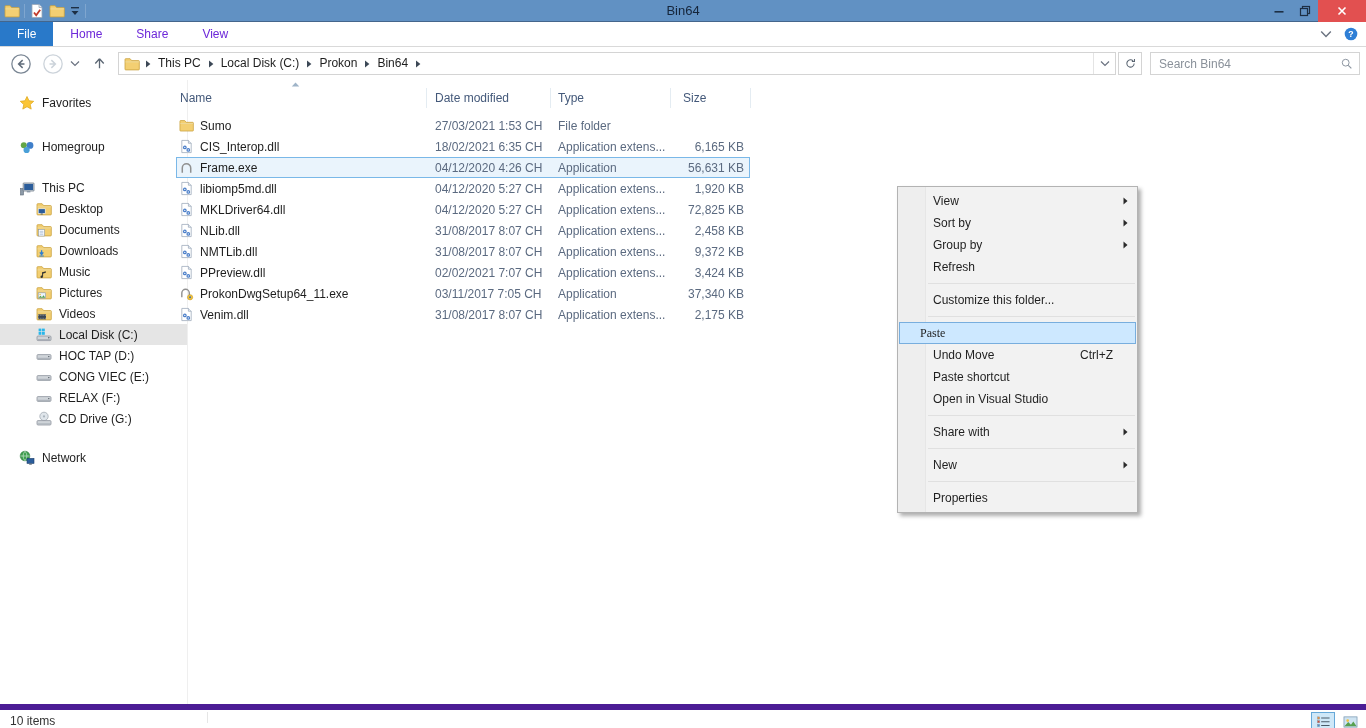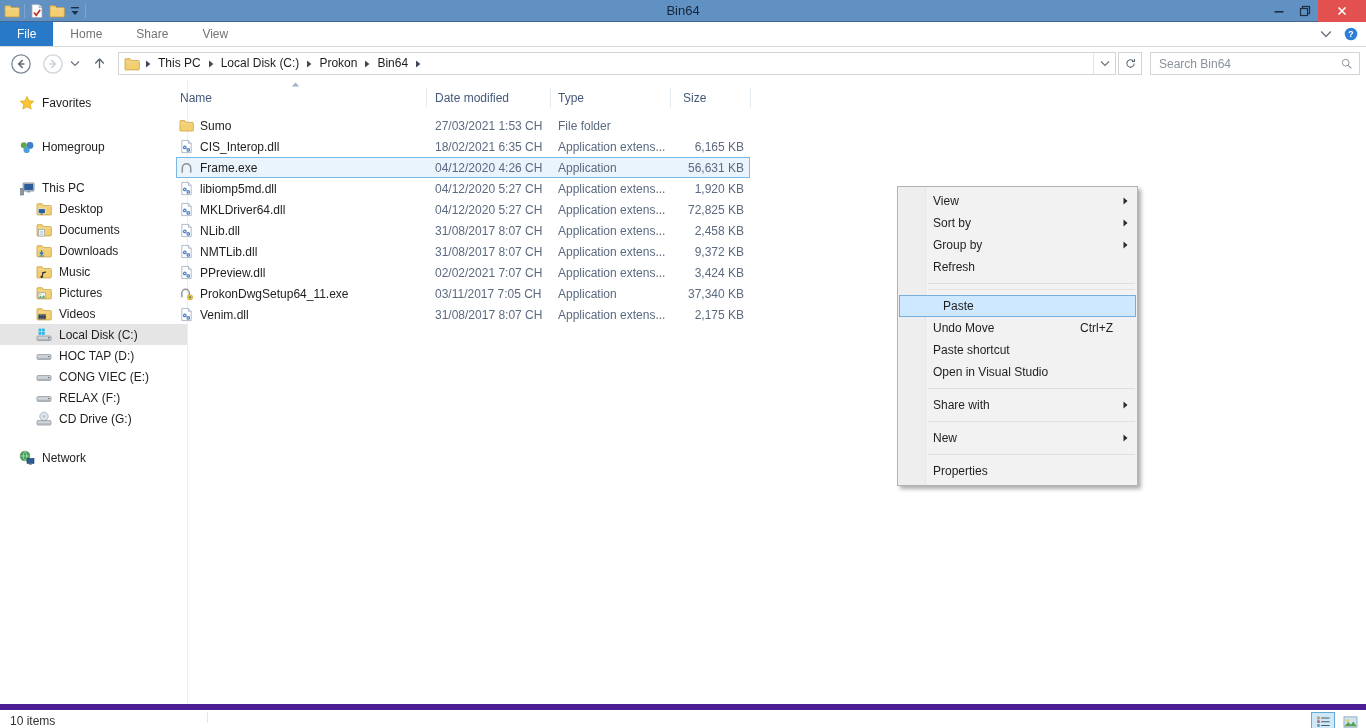--- a/index.html
+++ b/index.html
@@ -19,21 +19,21 @@
   .qat .qsep { width:1px; height:14px; background:#7fa6cf; }
   .win-title { position:absolute; left:0; right:0; top:0; height:22px; line-height:22px; text-align:center; color:#15253a; font-size:13px; }
   .win-controls { position:absolute; right:0; top:0; height:22px; display:flex; }
   .wc { width:26px; height:22px; display:flex; align-items:center; justify-content:center; }
   .wc .icon { width:14px; height:14px; }
   .wc.close { width:48px; background:#e25050; }
 
   
   .tabrow { position:absolute; top:22px; left:0; right:0; height:25px; background:#fff; border-bottom:1px solid #d9d9d9; }
   #tabs { display:flex; height:100%; }
-  .tab { padding:0 17px; line-height:24px; color:#737373; }
+  .tab { padding:0 17px; line-height:24px; color:#6d28d9; }
   .tab.active { background:#2979c9; color:#fff; }
   .ribbon-right { position:absolute; right:8px; top:0; height:24px; display:flex; align-items:center; gap:12px; }
   .ribbon-right .icon { width:14px; height:14px; }
   .ribbon-right .chev { width:12px; height:8px; }
 
   
   .toolbar { position:absolute; top:47px; left:0; right:0; height:33px; background:#fff; display:flex; align-items:center; }
   .navbtn { display:flex; align-items:center; justify-content:center; }
   .navbtn.circ { width:22px; height:22px; margin-left:10px; }
   .navbtn.circ .icon { width:22px; height:22px; }
@@ -79,21 +79,21 @@
   .c-name .icon { width:15px; height:15px; }
   .c-date { padding-left:9px; color:#5b6a80; white-space:nowrap; }
   .c-type { padding-left:8px; color:#5b6a80; white-space:nowrap; }
   .c-size { text-align:right; padding-right:6px; color:#5b6a80; white-space:nowrap; }
 
   
   .ctxmenu { position:absolute; left:897px; top:186px; width:241px; background:#f2f2f2; border:1px solid #b3b3b3;
              box-shadow:3px 3px 4px rgba(0,0,0,0.32); padding:3px 0; }
   .ctx-gutter { position:absolute; left:0; top:0; bottom:0; width:28px; background:#eeeeee; border-right:1px solid #e6e6e6; }
   .menu-item { position:relative; height:22px; line-height:22px; padding-left:35px; color:#1f1f1f; }
-  .menu-item.highlighted { background:#cde8ff; box-shadow:inset 0 0 0 1px #78aede; margin:0 1px; padding-left:44px; }
+  .menu-item.highlighted { background:#cde8ff; box-shadow:inset 0 0 0 1px #78aede; margin:0 1px; padding-left:21px;font-family:Liberation Serif, serif; }
   .menu-shortcut { position:absolute; right:24px; top:0; }
   .menu-arrow { position:absolute; right:9px; top:7px; width:5px; height:8px; }
   .menu-sep { height:1px; background:#e0e0e0; margin:5px 2px 5px 30px; }
 
   
   .statusbar { position:absolute; bottom:0; left:0; right:0; height:24px; background:#fff; border-top:6px solid #4c1d95; }
   .status-count { position:absolute; left:10px; top:0; line-height:23px; color:#333; }
   .status-div { position:absolute; left:207px; top:2px; width:1px; height:11px; background:#e6e6e6; }
   .viewbtns { position:absolute; right:4px; top:2px; display:flex; gap:3px; }
   .viewbtn { width:24px; height:19px; display:flex; align-items:center; justify-content:center; }
@@ -658,20 +658,21 @@
             <path d="M.5.5L4.5 4 .5 7.5z" fill="#2a2a2a"></path>
           </svg>
         </span></div>
       <div class="menu-item"><span>Group by</span><span class="icon menu-arrow">
           <svg viewBox="0 0 5 8">
             <path d="M.5.5L4.5 4 .5 7.5z" fill="#2a2a2a"></path>
           </svg>
         </span></div>
       <div class="menu-item"><span>Refresh</span></div>
       <div class="menu-sep"></div>
+      <div class="menu-item"><span>Customize this folder...</span></div>
       <div class="menu-sep"></div>
       <div class="menu-item highlighted"><span>Paste</span></div>
       <div class="menu-item"><span>Undo Move</span><span class="menu-shortcut">Ctrl+Z</span></div>
       <div class="menu-item"><span>Paste shortcut</span></div>
       <div class="menu-item"><span>Open in Visual Studio</span></div>
       <div class="menu-sep"></div>
       <div class="menu-item"><span>Share with</span><span class="icon menu-arrow">
           <svg viewBox="0 0 5 8">
             <path d="M.5.5L4.5 4 .5 7.5z" fill="#2a2a2a"></path>
           </svg>

